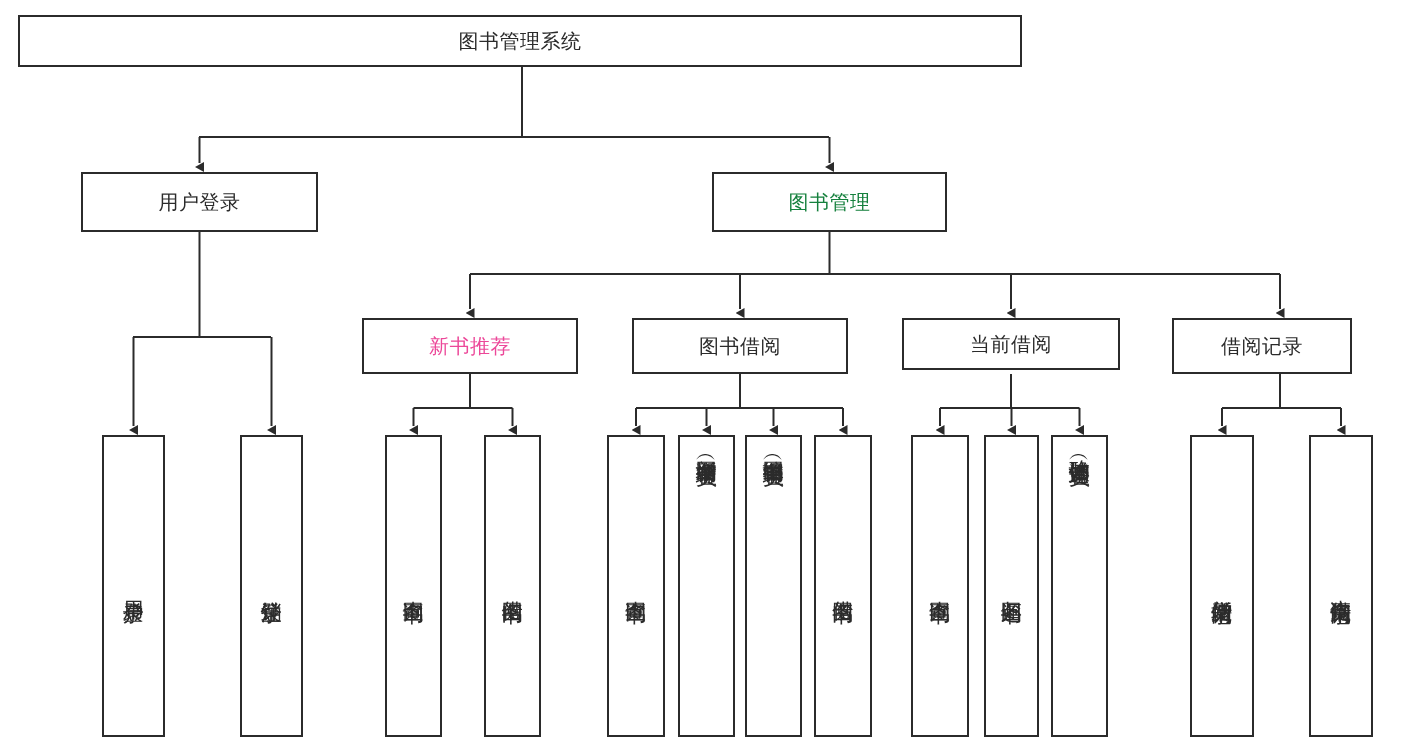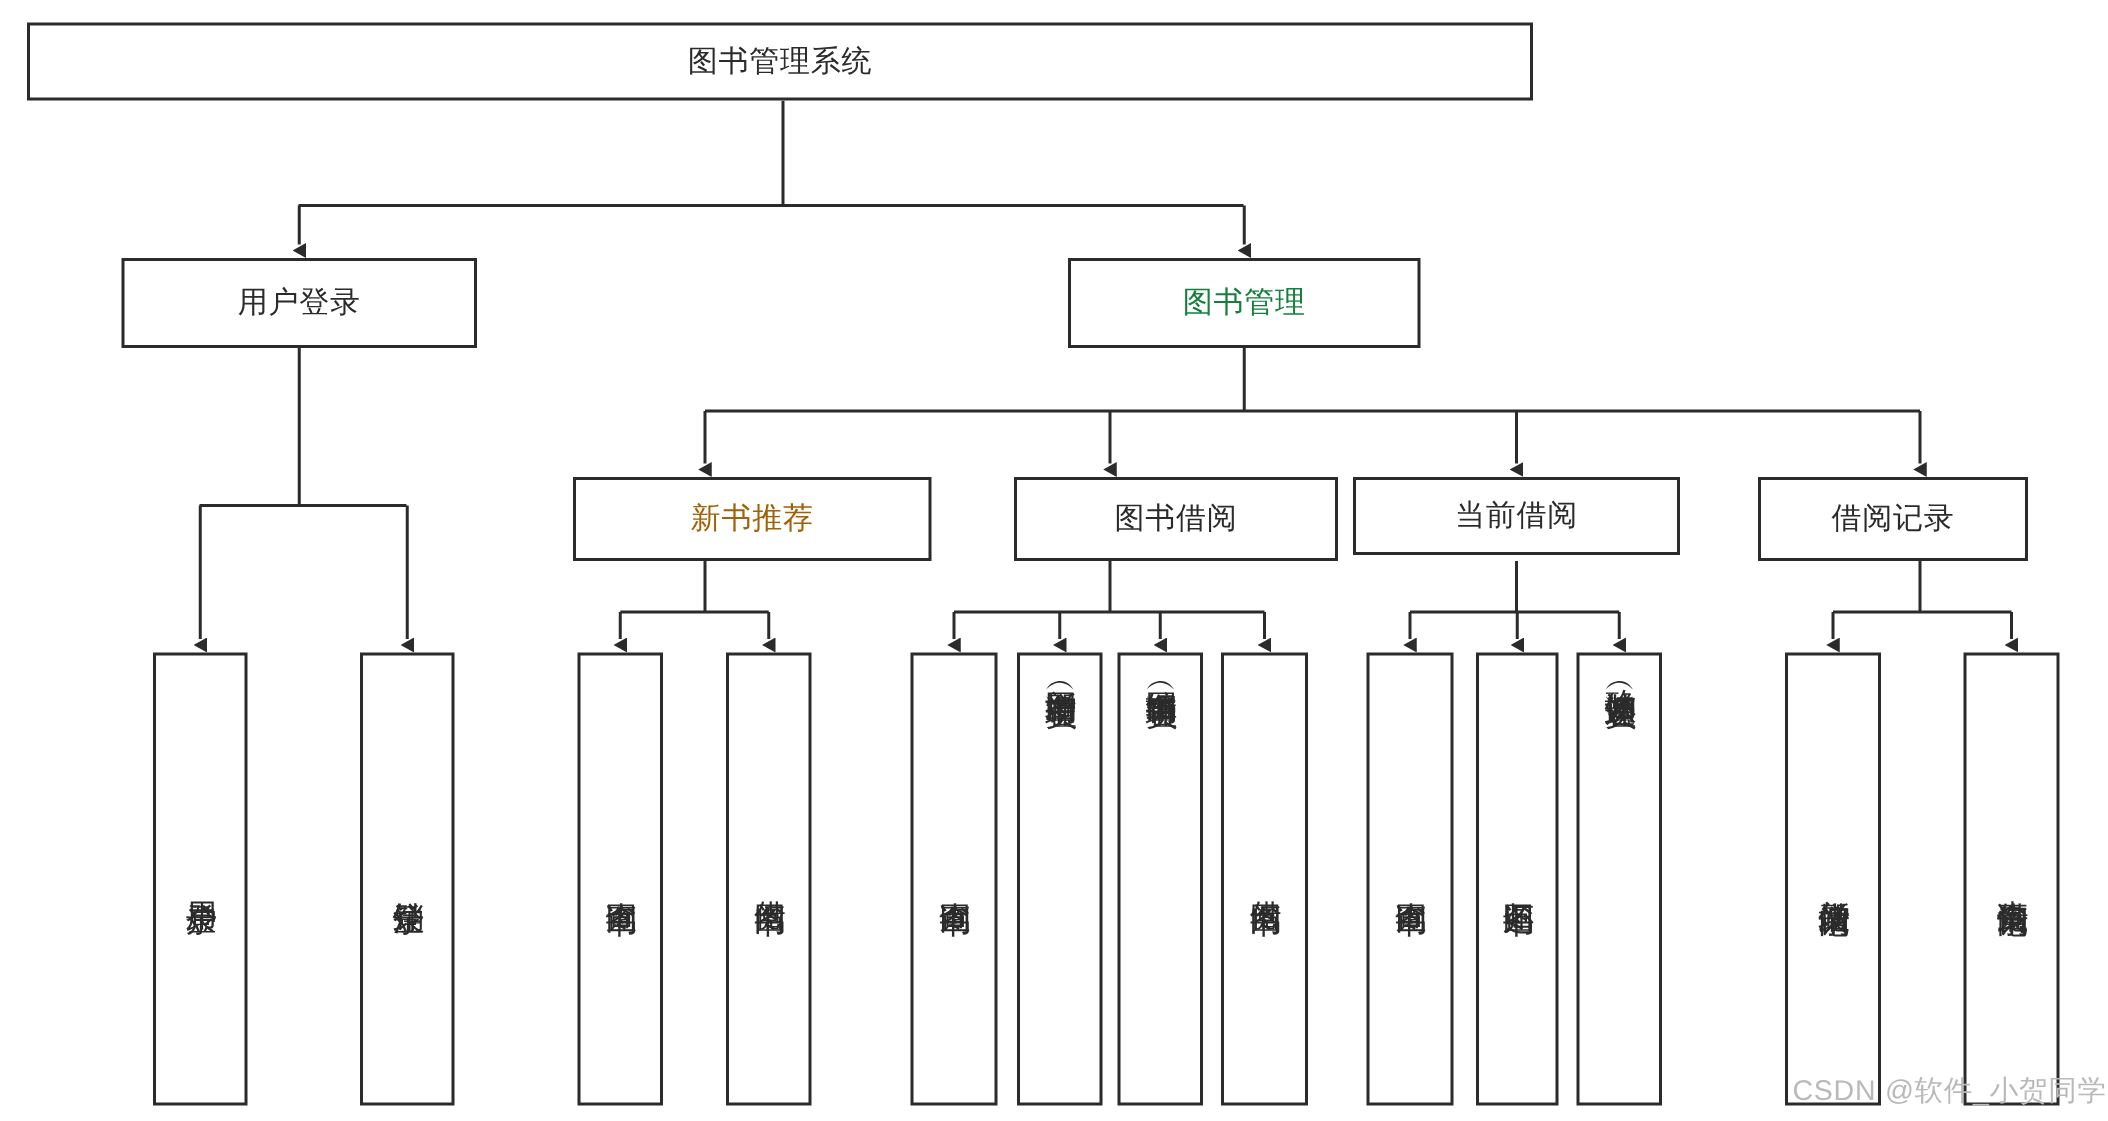--- a/index.html
+++ b/index.html
@@ -114,24 +114,24 @@
   <div id="nodes-layer">
       <div class="node node-h" style="left: 18px; top: 15px; width: 1004px; height: 52px; border-color: rgb(43, 43, 43); color: rgb(43, 43, 43);">
         <span>图书管理系统</span>
       </div>
       <div class="node node-h" style="left: 81px; top: 172px; width: 237px; height: 60px; border-color: rgb(43, 43, 43); color: rgb(43, 43, 43);">
         <span>用户登录</span>
       </div>
       <div class="node node-h" style="left: 712px; top: 172px; width: 235px; height: 60px; border-color: rgb(43, 43, 43); color: #15803d;">
         <span>图书管理</span>
       </div>
-      <div class="node node-h" style="left: 362px; top: 318px; width: 239px; height: 56px; border-color: rgb(43, 43, 43); color: #a16207; margin-left: 20px;">
+      <div class="node node-h" style="left: 362px; top: 318px; width: 216px; height: 56px; border-color: rgb(43, 43, 43); color: #ec4899;">
         <span>新书推荐</span>
       </div>
-      <div class="node node-h" style="left: 632px; top: 318px; width: 216px; height: 56px; border-color: rgb(43, 43, 43); color: rgb(43, 43, 43); margin-left: 44px;">
+      <div class="node node-h" style="left: 632px; top: 318px; width: 216px; height: 56px; border-color: rgb(43, 43, 43); color: rgb(43, 43, 43);">
         <span>图书借阅</span>
       </div>
       <div class="node node-h" style="left: 902px; top: 318px; width: 218px; height: 52px; border-color: rgb(43, 43, 43); color: rgb(43, 43, 43);">
         <span>当前借阅</span>
       </div>
       <div class="node node-h" style="left: 1172px; top: 318px; width: 180px; height: 56px; border-color: rgb(43, 43, 43); color: rgb(43, 43, 43);">
         <span>借阅记录</span>
       </div>
       <div class="node node-v" style="left: 102px; top: 435px; width: 63px; height: 302px; border-color: rgb(43, 43, 43); color: rgb(43, 43, 43);">
         <span>用户登录</span>
@@ -167,15 +167,14 @@
         <span>确认归还（管理员）</span>
       </div>
       <div class="node node-v" style="left: 1190px; top: 435px; width: 64px; height: 302px; border-color: rgb(43, 43, 43); color: rgb(43, 43, 43);">
         <span>新增借阅记录</span>
       </div>
       <div class="node node-v" style="left: 1309px; top: 435px; width: 64px; height: 302px; border-color: rgb(43, 43, 43); color: rgb(43, 43, 43);">
         <span>查询借阅记录</span>
       </div>
     </div>
 
-  <div class="watermark" style="left: 1195px; top: 714px; color: rgb(185, 185, 185);">CSDN @软件_小贺同学</div>
 
 </div>
 
 </body></html>

